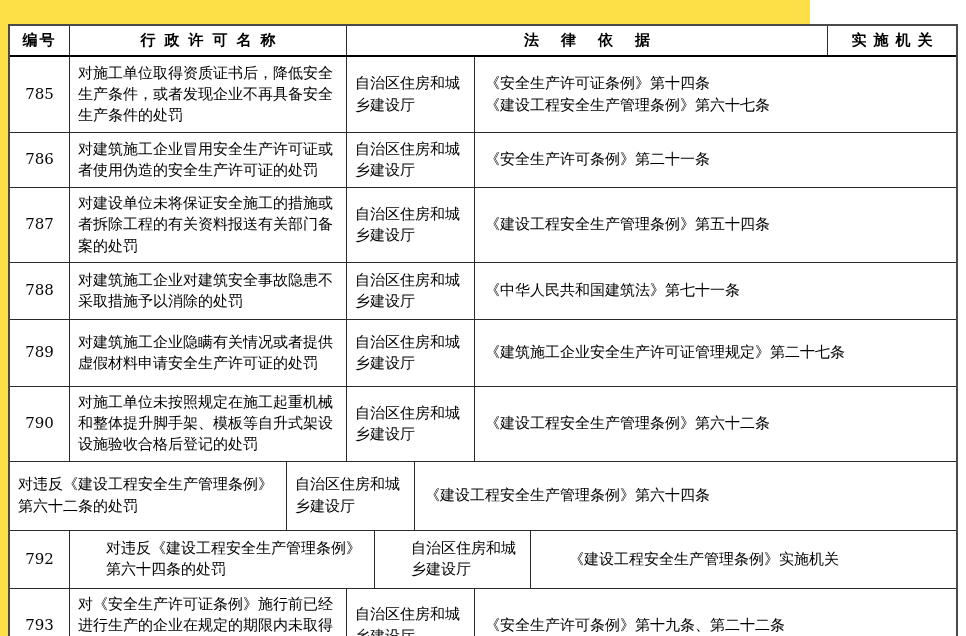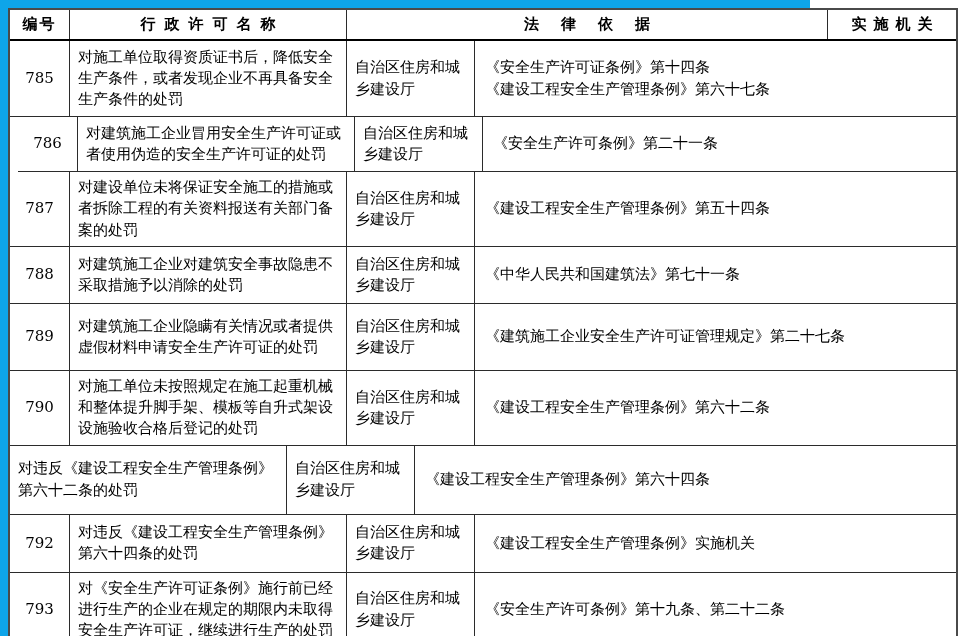--- a/index.html
+++ b/index.html
@@ -5,23 +5,23 @@
   html, body {
     margin: 0;
     padding: 0;
     background: #ffffff;
     font-family: "DejaVu Serif", "Liberation Serif", serif;
     color: #000000;
   }
   .page {
     width: 810px;
     height: 636px;
-    background: #0ea5e9;
+    background: #fde047;
     box-sizing: border-box;
-    padding: 8px 8px 0 8px;
+    padding: 24px 8px 0 8px;
   }
   .lic-table {
     width: 950px;
     box-sizing: border-box;
     border: 2px solid #4a4a4a;
     border-bottom: 3px solid #000000;
     background: #ffffff;
   }
   .grid-row {
     display: flex;
@@ -79,21 +79,21 @@
     </div>
 
     <div class="grid-row" style="min-height:75px;">
       <div class="cell c-id">785</div>
       <div class="cell c-name">对施工单位取得资质证书后，降低安全生产条件，或者发现企业不再具备安全生产条件的处罚</div>
       <div class="cell c-agency">自治区住房和城乡建设厅</div>
       <div class="cell c-legal">《安全生产许可证条例》第十四条
 《建设工程安全生产管理条例》第六十七条</div>
     </div>
 
-    <div class="grid-row" style="min-height:54px;margin-left:8px;">
+    <div class="grid-row" style="min-height:54px;">
       <div class="cell c-id">786</div>
       <div class="cell c-name">对建筑施工企业冒用安全生产许可证或者使用伪造的安全生产许可证的处罚</div>
       <div class="cell c-agency">自治区住房和城乡建设厅</div>
       <div class="cell c-legal">《安全生产许可条例》第二十一条</div>
     </div>
 
     <div class="grid-row" style="min-height:73px;">
       <div class="cell c-id">787</div>
       <div class="cell c-name">对建设单位未将保证安全施工的措施或者拆除工程的有关资料报送有关部门备案的处罚</div>
       <div class="cell c-agency">自治区住房和城乡建设厅</div>
@@ -120,21 +120,21 @@
       <div class="cell c-agency">自治区住房和城乡建设厅</div>
       <div class="cell c-legal">《建设工程安全生产管理条例》第六十二条</div>
     </div>
 
     <div class="grid-row" style="min-height:68px;">
       <div class="cell c-name">对违反《建设工程安全生产管理条例》第六十二条的处罚</div>
       <div class="cell c-agency">自治区住房和城乡建设厅</div>
       <div class="cell c-legal">《建设工程安全生产管理条例》第六十四条</div>
     </div>
 
-    <div class="grid-row" style="min-height:57px;">
+    <div class="grid-row" style="min-height:57px;gap:28px;">
       <div class="cell c-id">792</div>
       <div class="cell c-name">对违反《建设工程安全生产管理条例》第六十四条的处罚</div>
       <div class="cell c-agency">自治区住房和城乡建设厅</div>
       <div class="cell c-legal">《建设工程安全生产管理条例》实施机关</div>
     </div>
 
     <div class="grid-row" style="min-height:72px;">
       <div class="cell c-id">793</div>
       <div class="cell c-name">对《安全生产许可证条例》施行前已经进行生产的企业在规定的期限内未取得安全生产许可证，继续进行生产的处罚</div>
       <div class="cell c-agency">自治区住房和城乡建设厅</div>

